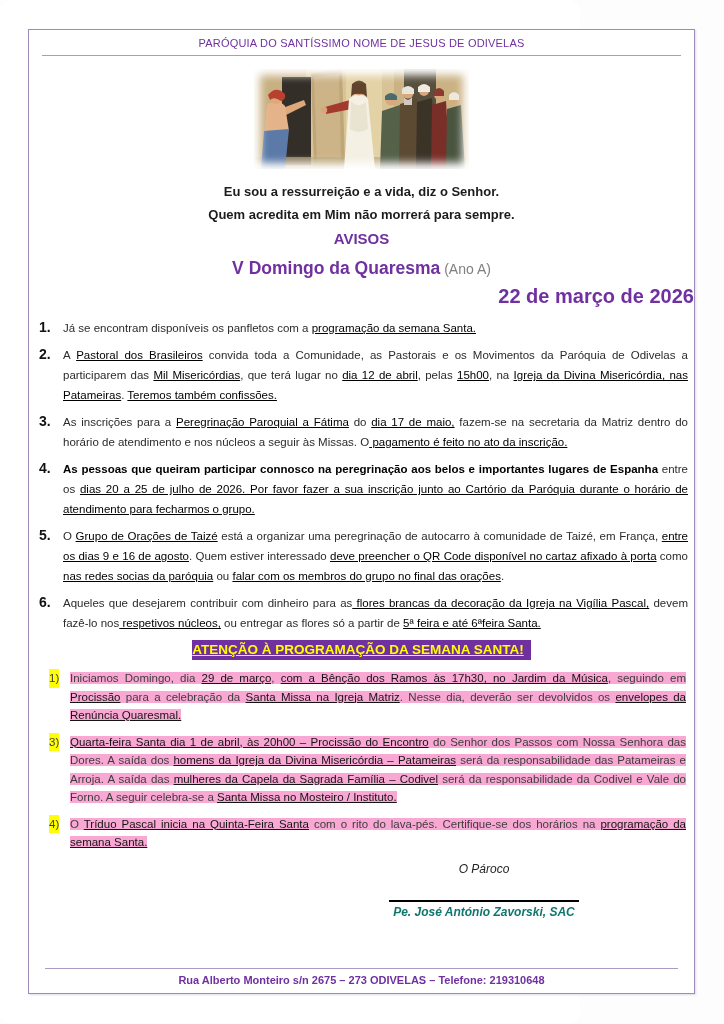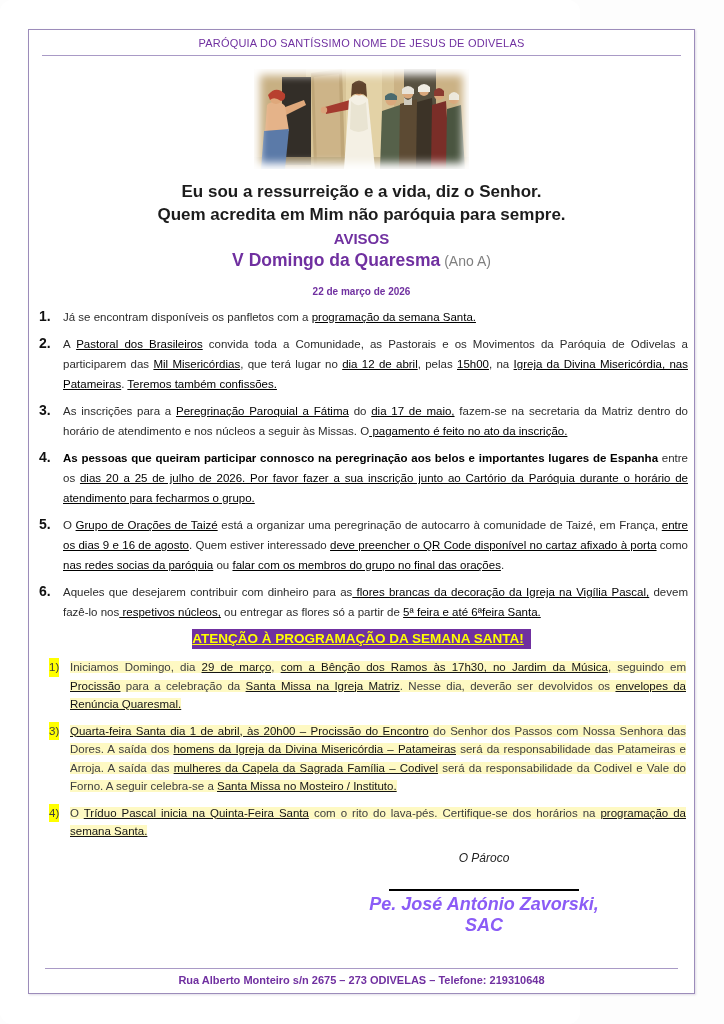--- a/index.html
+++ b/index.html
@@ -11,48 +11,48 @@
     box-shadow:1px 1px 2px rgba(130,110,160,.25);
   }
   .hdr { margin-top:7px; text-align:center; font-size:11px; letter-spacing:.2px; color:#7030A0; }
   .hdr-rule { border:none; border-top:1px solid #a99ac6; margin:6px 13px 0 13px; }
 
   .pic-wrap { display:flex; justify-content:center; margin-top:13px; }
   .pic { position:relative; width:215px; height:100px; }
   .pic svg { display:block; }
   .pic::after { content:""; position:absolute; inset:0; box-shadow: inset 0 0 9px 6px #fff; }
 
-  .quote { margin-top:11px; text-align:center; font-weight:bold; font-size:17px; line-height:23px; color:#1c1c1c; }
+  .quote { margin-top:11px; text-align:center; font-weight:bold; font-size:13px; line-height:23px; color:#1c1c1c; }
   .title { margin-top:4px; text-align:center; font-weight:bold; font-size:15px; color:#7030A0; }
-  .subtitle { margin-top:3px; text-align:center; font-weight:bold; font-size:17.5px; color:#7030A0; }
+  .subtitle { margin-top:11px; text-align:center; font-weight:bold; font-size:17.5px; color:#7030A0; }
   .subtitle .suffix { font-weight:normal; font-size:14px; color:#7f7f7f; margin-left:4px; }
-  .docdate { margin-top:15px; text-align:center; font-weight:bold; font-size:10px; color:#7030A0; }
+  .docdate { margin-top:6px; text-align:right; font-weight:bold; font-size:20px; color:#7030A0; }
 
   .items { margin:10px 6px 0 10px; list-style:none; }
   .item { position:relative; padding-left:24px; margin-bottom:7px; text-align:justify;
           font-size:11.5px; line-height:20px; color:#2b2b2b; }
   .item .num { position:absolute; left:0; top:-1px; font-weight:bold; font-size:14px; color:#111; }
   .run.bu { font-weight:normal; text-decoration:underline; color:#000; }
   .run.b  { font-weight:bold; color:#000; }
 
   .banner-row { text-align:center; margin:6px 0 9px 0; }
   .banner { display:inline-block; background:#7030A0; color:#FFFF00; font-weight:bold;
             font-size:13.5px; padding:2px 7px 3px 0; text-decoration:underline; }
 
   .subs { margin:0 8px 0 20px; list-style:none; }
   .sub { position:relative; padding-left:21px; margin-bottom:8px; text-align:justify;
          font-size:11.5px; line-height:18.5px; color:#3d3d3d; }
   .sub .num { position:absolute; left:0; top:0; font-size:11.5px; color:#3d3d3d; background:#FFFF00; }
-  .sub .run { background:#fef9c3; }
+  .sub .run { background:#f9a8d4; }
   .sub .run.bu { color:#141414; }
 
   .sig { width:250px; margin:10px 0 8px 330px; text-align:center; }
   .sig-role { font-style:italic; font-size:12px; color:#222; }
   .sig-rule { width:190px; margin:24px auto 0 auto; border:none; border-top:2px solid #000; }
-  .sig-name { margin-top:3px; font-weight:bold; font-style:italic; font-size:18px; color:#8b5cf6; }
+  .sig-name { margin-top:3px; font-weight:bold; font-style:italic; font-size:12px; color:#0f766e; }
 
   .footer { position:absolute; left:0; right:0; bottom:7px; }
   .footer-rule { border:none; border-top:1px solid #a99ac6; margin:0 16px 5px 16px; }
   .footer-text { text-align:center; font-size:11px; font-weight:bold; color:#7030A0; }
 </style>
 </head>
 <body>
 
 <div class="page">
   <div class="frame">
@@ -101,21 +101,21 @@
           <path d="M180 22 Q185 16 190 22 L190 27 L180 27 Z" fill="#8a3a30"></path>
           <path d="M193 40 L207 36 L211 100 L192 100 Z" fill="#4a5540"></path>
           <circle cx="200" cy="30" r="5" fill="#d9a87c"></circle>
           <path d="M195 26 Q200 20 205 26 L205 31 L195 31 Z" fill="#ece8dc"></path>
         </svg>
       </div>
     </div>
 
     <div class="quote">
       <div>Eu sou a ressurreição e a vida, diz o Senhor.</div>
-      <div>Quem acredita em Mim não paróquia para sempre.</div>
+      <div>Quem acredita em Mim não morrerá para sempre.</div>
     </div>
 
     <div class="title">AVISOS</div>
 
     <div class="subtitle">
       <span>V Domingo da Quaresma</span><span class="suffix">(Ano A)</span>
     </div>
 
     <div class="docdate">22 de março de 2026</div>
 

